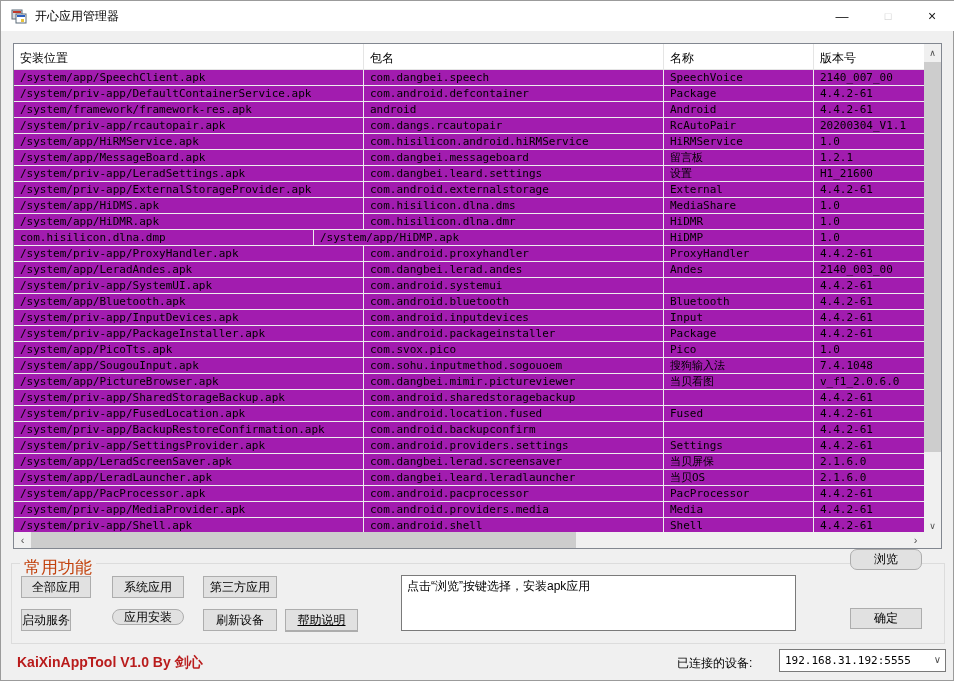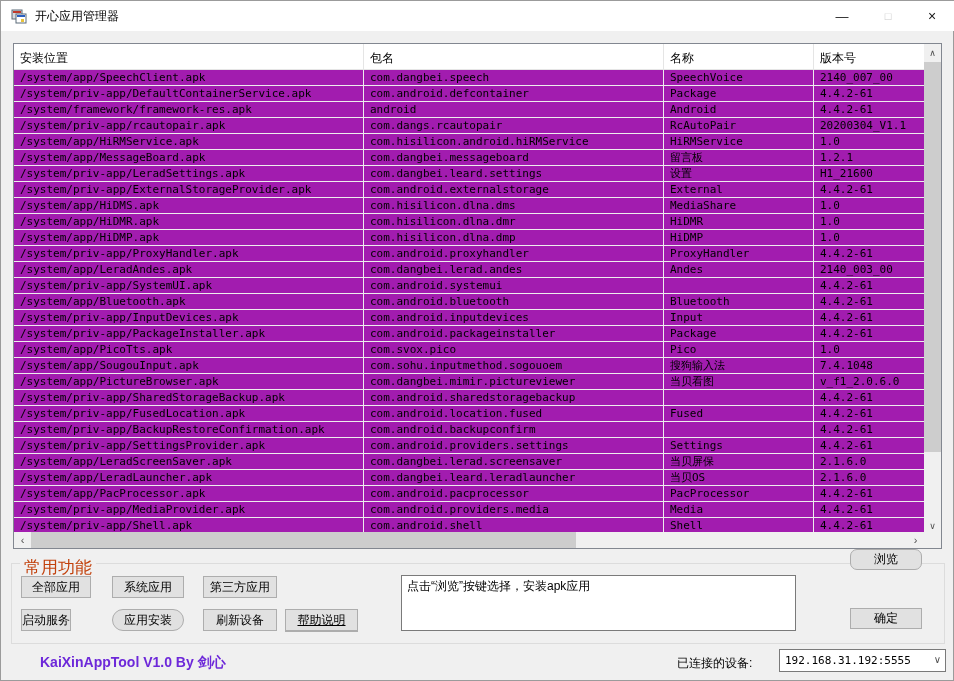--- a/index.html
+++ b/index.html
@@ -43,21 +43,21 @@
   .groupbox { position:absolute; left:10px; top:562px; width:934px; height:81px; border:1px solid #dcdcdc; }
   .groupbox-label { position:absolute; left:8px; top:-8px; background:#f0f0f0; padding:0 4px; font-size:17px; color:#c2410c; }
 
   .btn { position:absolute; background:#e1e1e1; border:1px solid #adadad; font-size:12px; color:#000;
          display:flex; align-items:center; justify-content:center; font-family:"Liberation Sans",sans-serif; }
 
   .apk-box { position:absolute; left:400px; top:574px; width:395px; height:56px; background:#ffffff;
              border:1px solid #7a7a7a; font-size:12px; color:#000; padding:3px 5px; line-height:15px; overflow:hidden; }
 
   
-  .brand { position:absolute; left:16px; top:653px; font-size:14px; font-weight:bold; color:#6d28d9; white-space:nowrap;margin-left:23px; }
+  .brand { position:absolute; left:16px; top:653px; font-size:14px; font-weight:bold; color:#b91c1c; white-space:nowrap; }
   .device-label { position:absolute; left:676px; top:654px; font-size:12px; color:#000; white-space:nowrap; }
   .combo { position:absolute; left:778px; top:648px; width:167px; height:23px; background:#ffffff; border:1px solid #7a7a7a; }
   .combo-value { position:absolute; left:5px; top:4px; font-family:"DejaVu Sans Mono",monospace; font-size:11px; color:#000; white-space:nowrap; }
   .combo-arrow { position:absolute; right:4px; top:4px; font-size:10px; color:#505050; }
 </style>
 </head>
 <body>
 
 <div class="window">
 
@@ -139,22 +139,22 @@
           <div class="lv-cell c2">MediaShare</div>
           <div class="lv-cell c3">1.0</div>
         </div>
         <div class="lv-row">
           <div class="lv-cell c0">/system/app/HiDMR.apk</div>
           <div class="lv-cell c1">com.hisilicon.dlna.dmr</div>
           <div class="lv-cell c2">HiDMR</div>
           <div class="lv-cell c3">1.0</div>
         </div>
         <div class="lv-row">
+          <div class="lv-cell c1">com.hisilicon.dlna.dmp</div>
           <div class="lv-cell c0">/system/app/HiDMP.apk</div>
-          <div class="lv-cell c1">com.hisilicon.dlna.dmp</div>
           <div class="lv-cell c2">HiDMP</div>
           <div class="lv-cell c3">1.0</div>
         </div>
         <div class="lv-row">
           <div class="lv-cell c0">/system/priv-app/ProxyHandler.apk</div>
           <div class="lv-cell c1">com.android.proxyhandler</div>
           <div class="lv-cell c2">ProxyHandler</div>
           <div class="lv-cell c3">4.4.2-61</div>
         </div>
         <div class="lv-row">
@@ -276,21 +276,21 @@
 
   <div class="groupbox">
     <span class="groupbox-label">常用功能</span>
   </div>
 
   <div class="btn" style="left:20px;  top:575px; width:70px; height:22px;">全部应用</div>
   <div class="btn" style="left:111px; top:575px; width:72px; height:22px;">系统应用</div>
   <div class="btn" style="left:202px; top:575px; width:74px; height:22px;">第三方应用</div>
   <div class="btn" style="left:284px; top:609px; width:73px; height:22px;">已禁用应用</div>
   <div class="btn" style="left:20px;  top:608px; width:50px; height:22px;">启动服务</div>
-  <div class="btn" style="left:111px; top:608px; width:72px; height:22px;border-radius:11px;">应用安装</div>
+  <div class="btn" style="left:111px; top:608px; width:72px; height:16px;border-radius:11px;">应用安装</div>
   <div class="btn" style="left:202px; top:608px; width:74px; height:22px;">刷新设备</div>
   <div class="btn" style="left:284px; top:608px; width:73px; height:22px;text-decoration:underline;">帮助说明</div>
 
   <div class="apk-box">点击“浏览”按键选择，安装apk应用</div>
 
   <div class="btn" style="left:849px; top:548px; width:72px; height:21px;border-radius:7px;">浏览</div>
   <div class="btn" style="left:849px; top:607px; width:72px; height:21px;">确定</div>
 
   <div class="brand">KaiXinAppTool V1.0 By 剑心</div>
   <div class="device-label">已连接的设备:</div>

